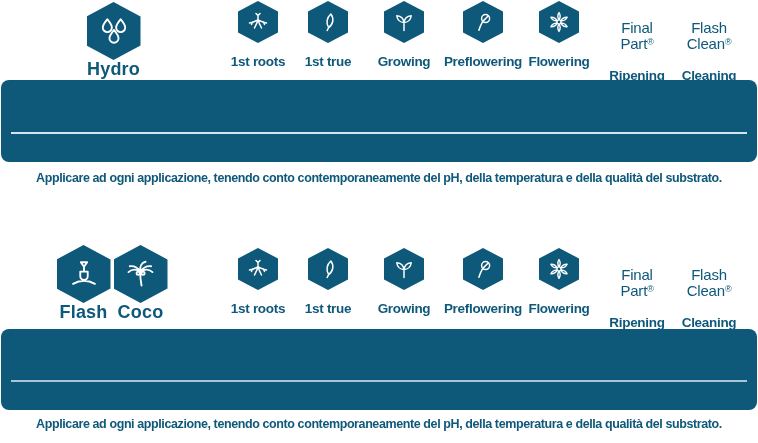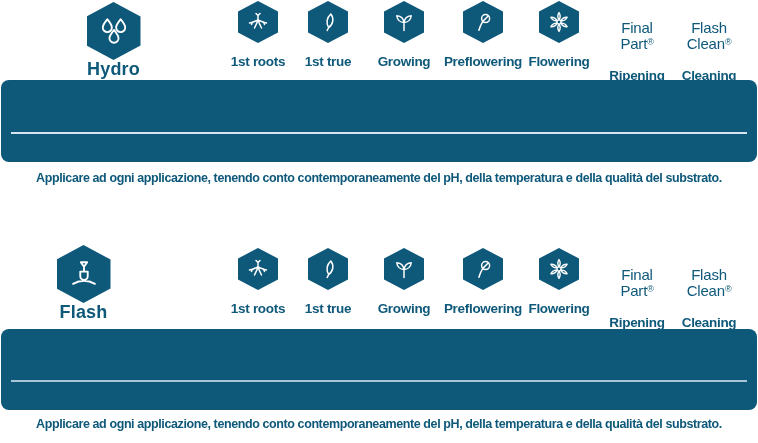--- a/index.html
+++ b/index.html
@@ -158,20 +158,30 @@
 
   <div class="media" style="left:55px;top:245px">
     <div class="m-col">
       <div class="hex big">
         <svg width="32" height="32" viewBox="0 0 24 24" fill="none" stroke="#ffffff" stroke-width="1.4" stroke-linecap="round" stroke-linejoin="round">
           <path d="M9.6 3.2 H14.4 L12 6.6 Z M12 6.6 V10.2 M9.2 10.2 H14.8 V13.6 A2.8 2.8 0 0 1 9.2 13.6 Z M3.8 19.4 Q12 14.8 20.2 19.4"></path>
         </svg>
       </div>
       <div class="media-label">Flash</div>
     </div>
+    <div class="m-col">
+      <div class="hex big">
+        <svg width="32" height="32" viewBox="0 0 24 24" fill="none" stroke="#ffffff" stroke-width="1.4" stroke-linecap="round" stroke-linejoin="round">
+          <path d="M11.6 10 C11.3 13.5 11.6 17 12.4 20.6 M11.6 10 C8.2 8.2 4.8 8.6 2.6 10.6 M11.6 10 C9.2 6.8 6.2 5.8 3.6 6.2 M11.6 10 C10.9 6 12.6 3.4 15.4 2.8 M11.6 10 C15 8.2 18.4 8.6 20.6 10.6 M11.6 10 C14 6.8 17 5.8 19.6 6.2"></path>
+          <circle cx="9.9" cy="11.4" r="1.2"></circle>
+          <circle cx="13.5" cy="11.4" r="1.2"></circle>
+        </svg>
+      </div>
+      <div class="media-label">Coco</div>
+    </div>
   </div>
 
   <div class="col" style="left:203px;top:248px">
     <div class="hex small">
       <svg width="24" height="24" viewBox="0 0 24 24" fill="none" stroke="#ffffff" stroke-width="1.5" stroke-linecap="round" stroke-linejoin="round">
         <path d="M12 5.5 l-2 -2 M12 5.5 l2 -2 M12 5.5 v4.5 M12 10 C9.5 11 6.5 12.5 3.5 13 M12 10 C14.5 11 17.5 12.5 20.5 13 M12 10 C11 13 9.8 15.5 8.5 18 M12 10 C13 13 14.2 15.5 15.5 18 M6.5 12 l-1 2.5 M17.5 12 l1 2.5"></path>
       </svg>
     </div>
     <div class="stage-label">1st roots</div>
   </div>

